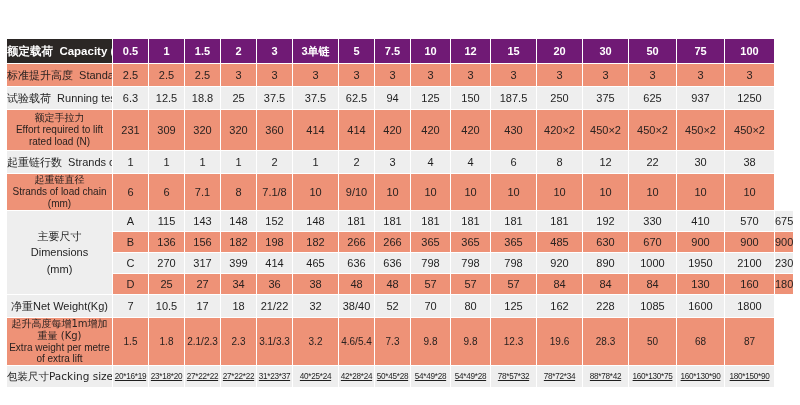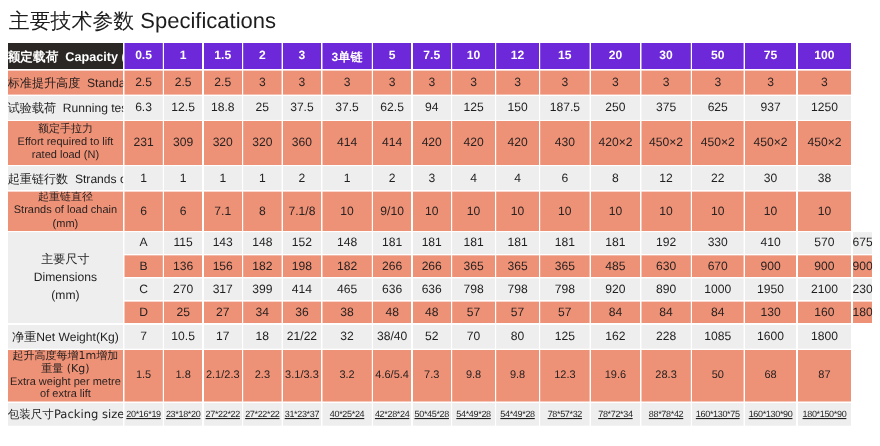--- a/index.html
+++ b/index.html
@@ -51,21 +51,21 @@
     border: 1px solid #ffffff;
     text-align: center;
     vertical-align: middle;
     font-size: 11px;
     padding: 0;
     overflow: hidden;
     white-space: nowrap;
   }
   
   .hdr td {
-    background: #6d28d9;
+    background: #701a75;
     color: #ffffff;
     height: 24px;
     font-size: 11.5px;
     font-weight: bold;
   }
   .hdr td.lbl {
     background: #2b2725;
     font-size: 11.5px;
   }
   
@@ -120,24 +120,20 @@
     width: 800px;
     height: 9px;
     background: #ffffff;
   }
 </style>
 </head>
 <body>
 
 <div id="page">
 
-  <div class="title">
-    <span class="cn">主要技术参数</span>
-    <span class="en">Specifications</span>
-  </div>
 
   <div class="spec-wrap">
     <table class="spec">
       <colgroup>
         <col style="width:106px">
         <col style="width:36px">
         <col style="width:36px">
         <col style="width:36px">
         <col style="width:36px">
         <col style="width:36px">

